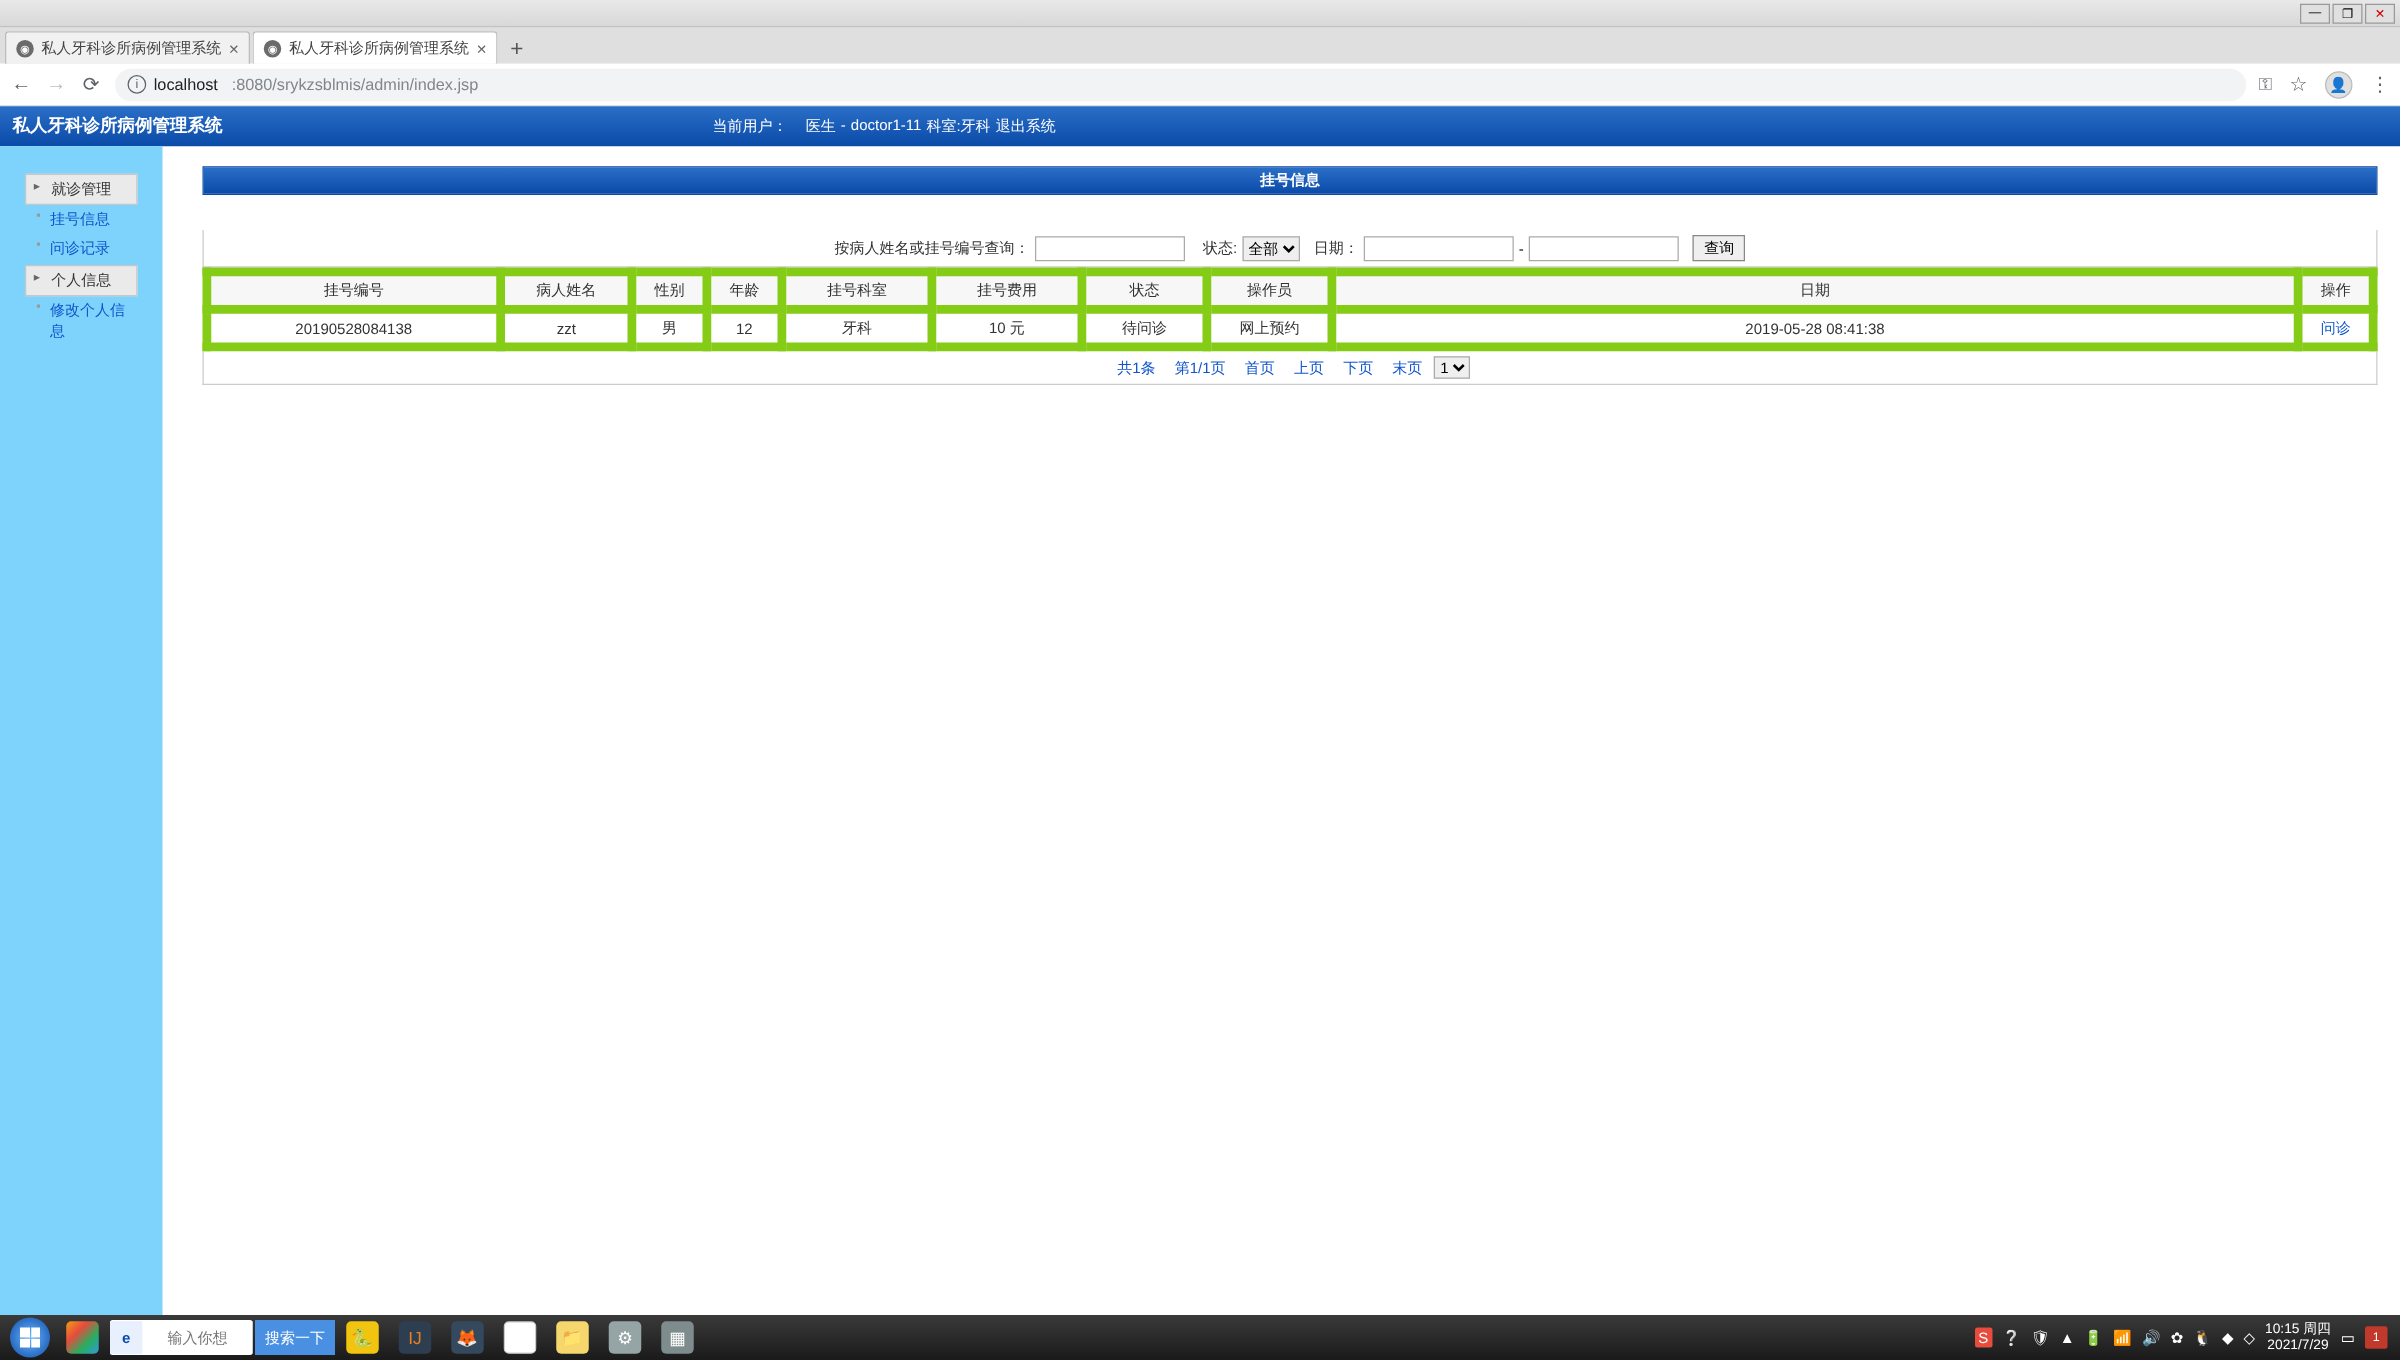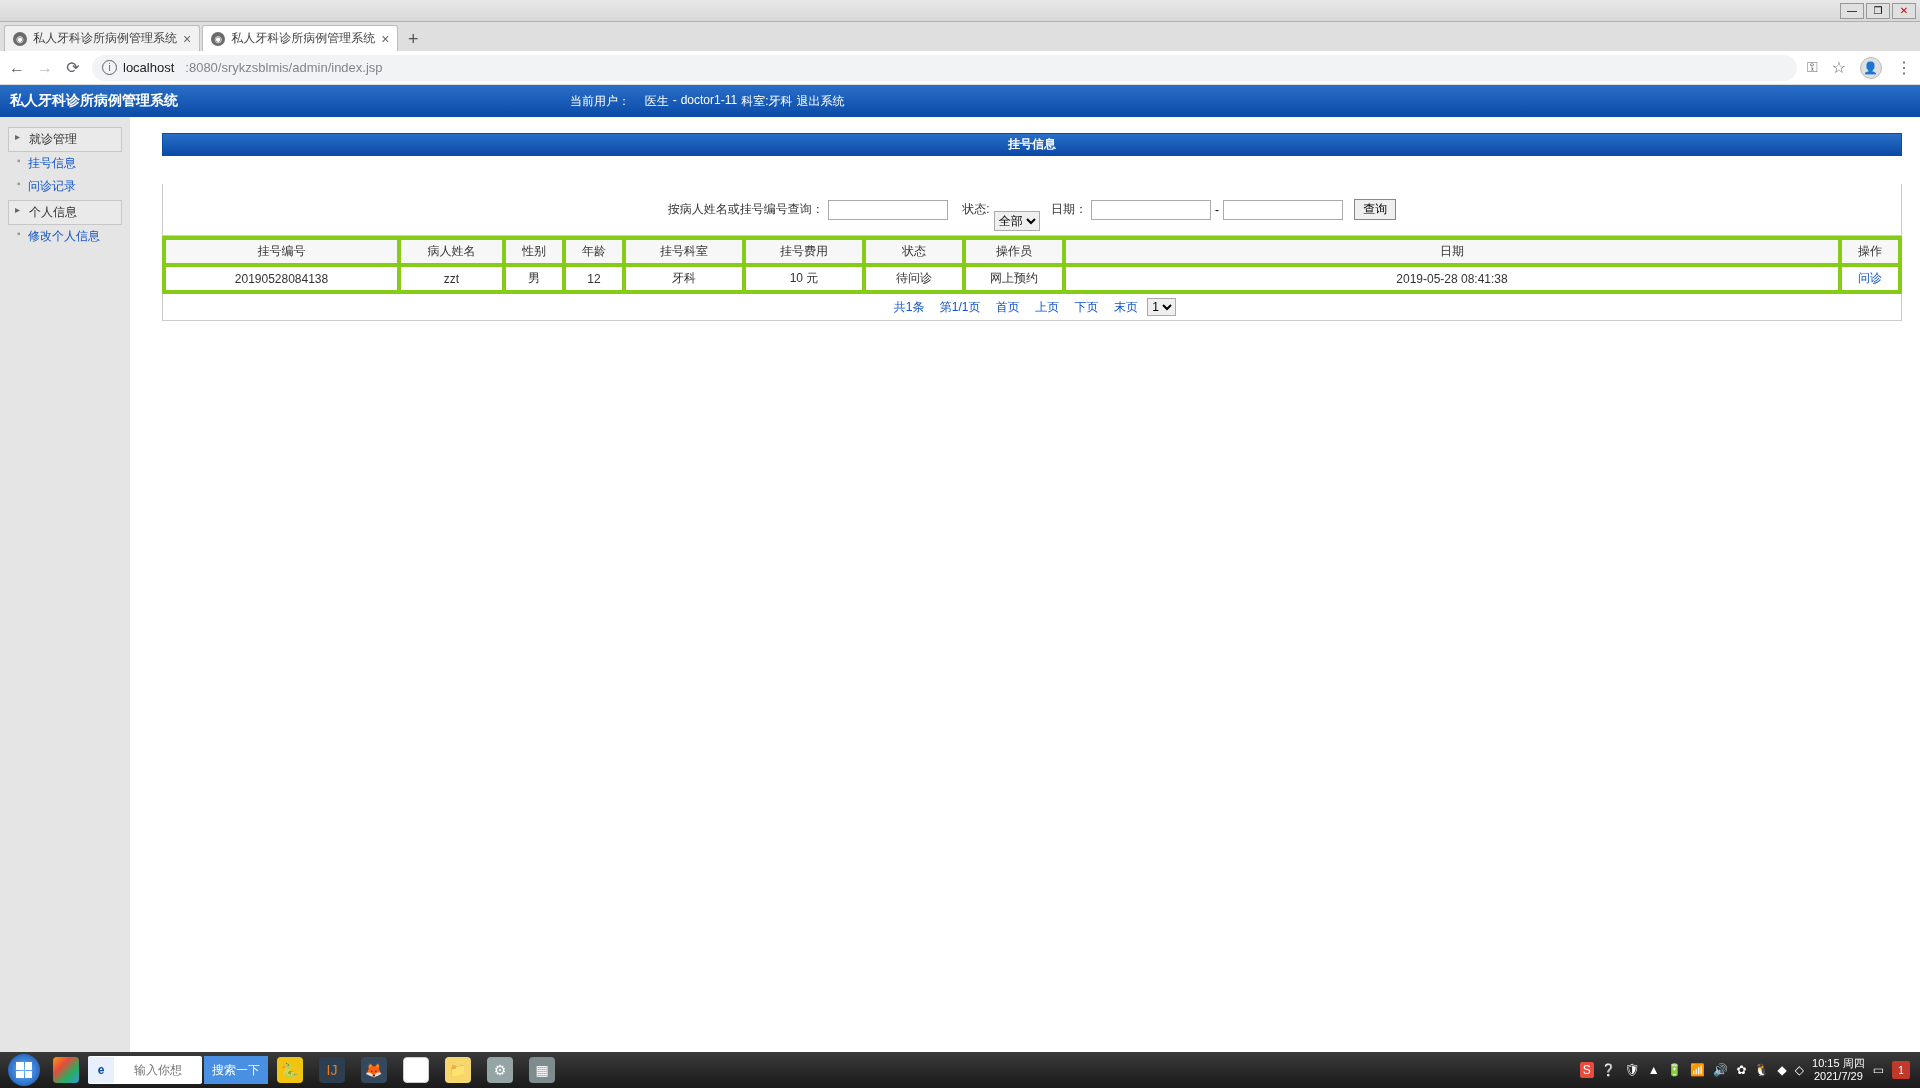--- a/index.html
+++ b/index.html
@@ -37,40 +37,40 @@
 
 .app-header { height:32px; background:linear-gradient(#2a6fc7,#0a4aa8); color:#fff; display:flex; align-items:center; padding:0 10px; font-size:14px; font-weight:bold; }
 .header-title { min-width:560px; }
 .header-user { font-size:12px; font-weight:normal; display:flex; gap:4px; }
 .header-user .logout { cursor:pointer; }
 
 
 .main-layout { display:flex; height:calc(100vh - 22px - 29px - 34px - 32px - 36px); }
 
 
-.sidebar { width:130px; background:#e5e5e5; padding:8px; }
+.sidebar { width:130px; background:#7dd3fc; padding:20px; }
 .nav-group-header { background:#eaeaea; border:1px solid #c7c7c7; padding:3px 8px 3px 20px; font-size:12px; color:#333; cursor:pointer; position:relative; margin-top:2px; }
 .nav-group-header::before { content:"▸"; position:absolute; left:6px; color:#666; font-size:10px; }
 .nav-item { padding:3px 8px 3px 20px; font-size:12px; color:#1155cc; cursor:pointer; position:relative; }
 .nav-item::before { content:"▪"; position:absolute; left:9px; color:#999; font-size:10px; }
 
 
 .content { flex:1; padding:16px 18px 16px 32px; }
 .panel-header { background:linear-gradient(#2a6fc7,#0a4aa8); color:#fff; text-align:center; font-size:12px; padding:2px 0; font-weight:bold; border:1px solid #0a4aa8; }
 .filter-row { border:1px solid #ccc; border-top:none; padding:4px 12px; display:flex; align-items:center; justify-content:center; gap:4px; font-size:12px; margin-top:28px; }
 .filter-row label { color:#333; }
 .filter-input { border:1px solid #aaa; height:20px; padding:0 4px; font-size:12px; }
 .filter-input.name { width:120px; }
 .filter-input.date { width:120px; }
-.filter-select { border:1px solid #aaa; height:20px; font-size:12px;margin-top:23px; }
+.filter-select { border:1px solid #aaa; height:20px; font-size:12px; }
 .filter-btn { border:1px solid #888; background:#efefef; padding:1px 8px; font-size:12px; cursor:pointer; }
 
 
 .data-table { width:100%; border-collapse:collapse; font-size:12px; }
-.data-table th, .data-table td { border:4px solid #84cc16; padding:3px 6px; text-align:center; color:#333; }
+.data-table th, .data-table td { border:7px solid #84cc16; padding:3px 6px; text-align:center; color:#333; }
 .data-table th { background:#f7f7f7; font-weight:normal; }
 .data-table td a { color:#1155cc; cursor:pointer; }
 
 
 .pagination { text-align:center; padding:4px; border:1px solid #ccc; border-top:none; font-size:12px; }
 .pagination span, .pagination a { margin:0 6px; color:#1155cc; }
 .pagination .info { color:#1155cc; }
 .pagination a { cursor:pointer; }
 .pagination select { border:1px solid #aaa; font-size:12px; }
 

